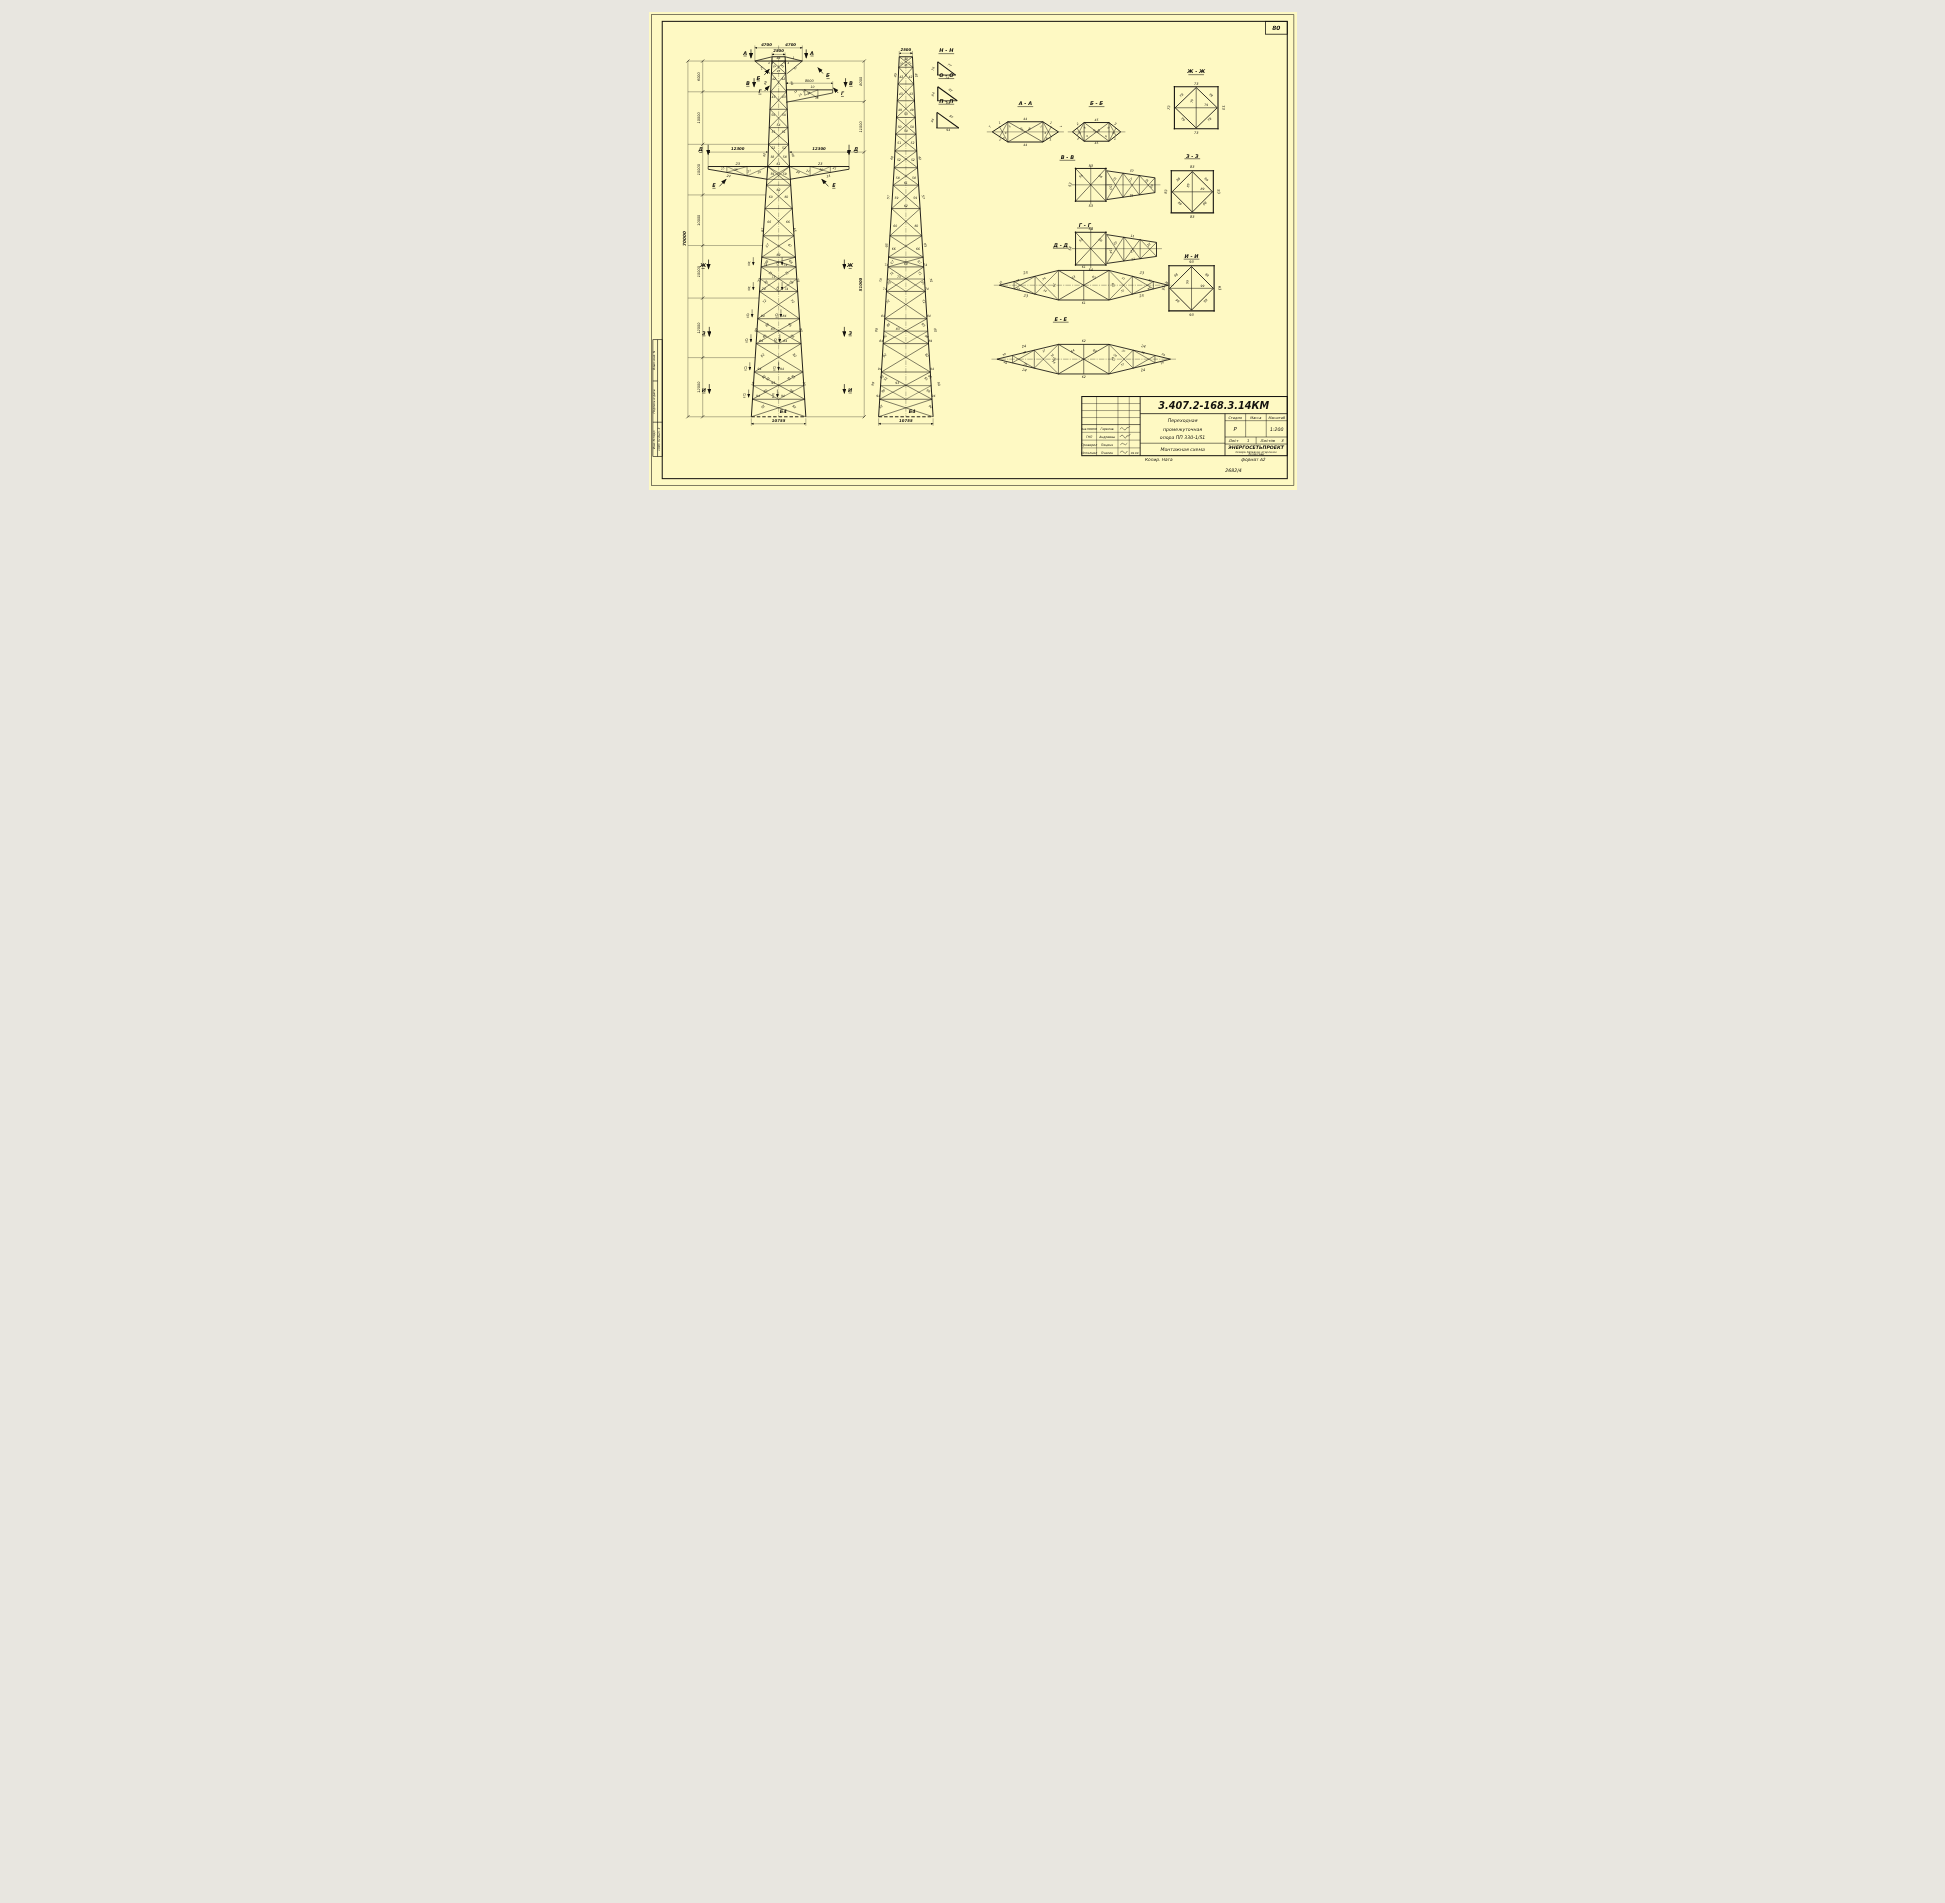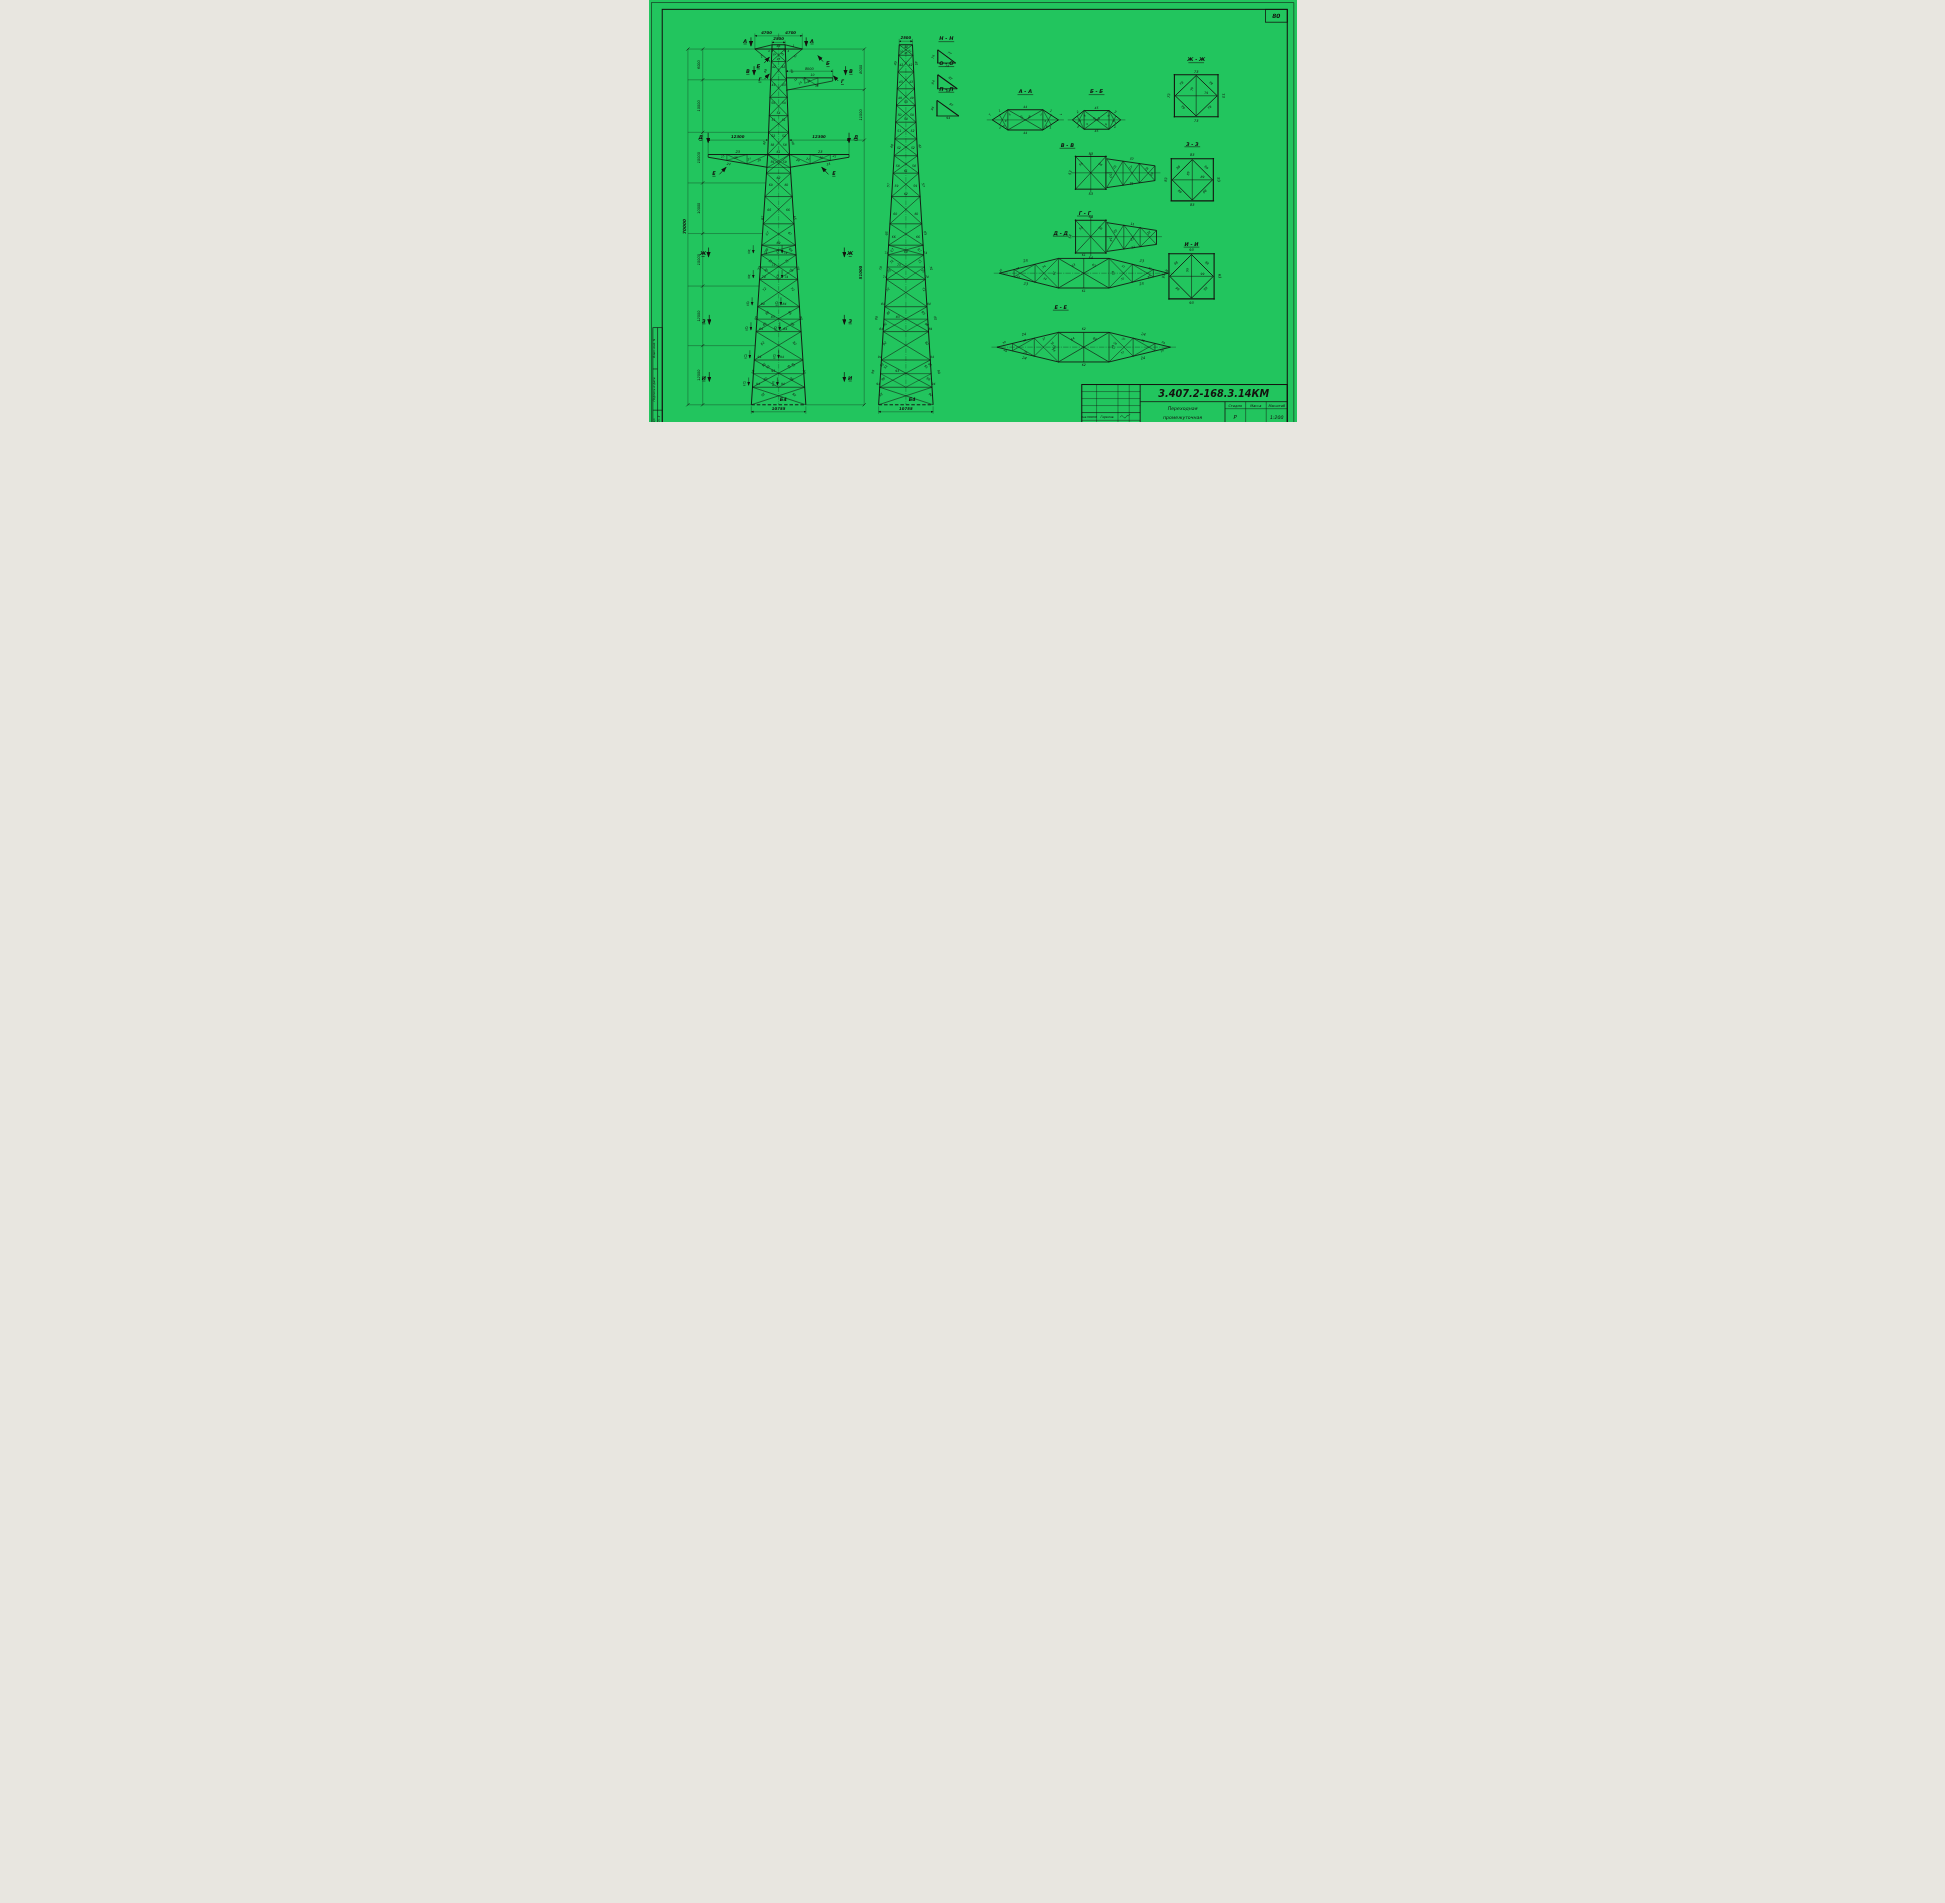--- a/index.html
+++ b/index.html
@@ -1,16 +1,16 @@
 <!DOCTYPE html>
 <html style="font-size:6.2px"><head>
 <meta charset="utf-8">
 <style>
   html,body{margin:0;padding:0;background:#e8e6e0;}
-  #sheet{position:relative;width:648px;height:422px;background:#22c55e;margin:0 auto;
+  #sheet{position:relative;width:648px;height:478px;background:#fef9c3;margin:12px auto;
          font-family:"DejaVu Sans",sans-serif;}
   svg{position:absolute;left:0;top:0;}
   .lbl{font-family:"DejaVu Sans",sans-serif;font-style:italic;fill:#14120f;}
   text{user-select:none;}
 </style>
 </head>
 <body>
 
 <div id="sheet">
 <svg width="648" height="476" viewBox="0 0 1665 1223">

